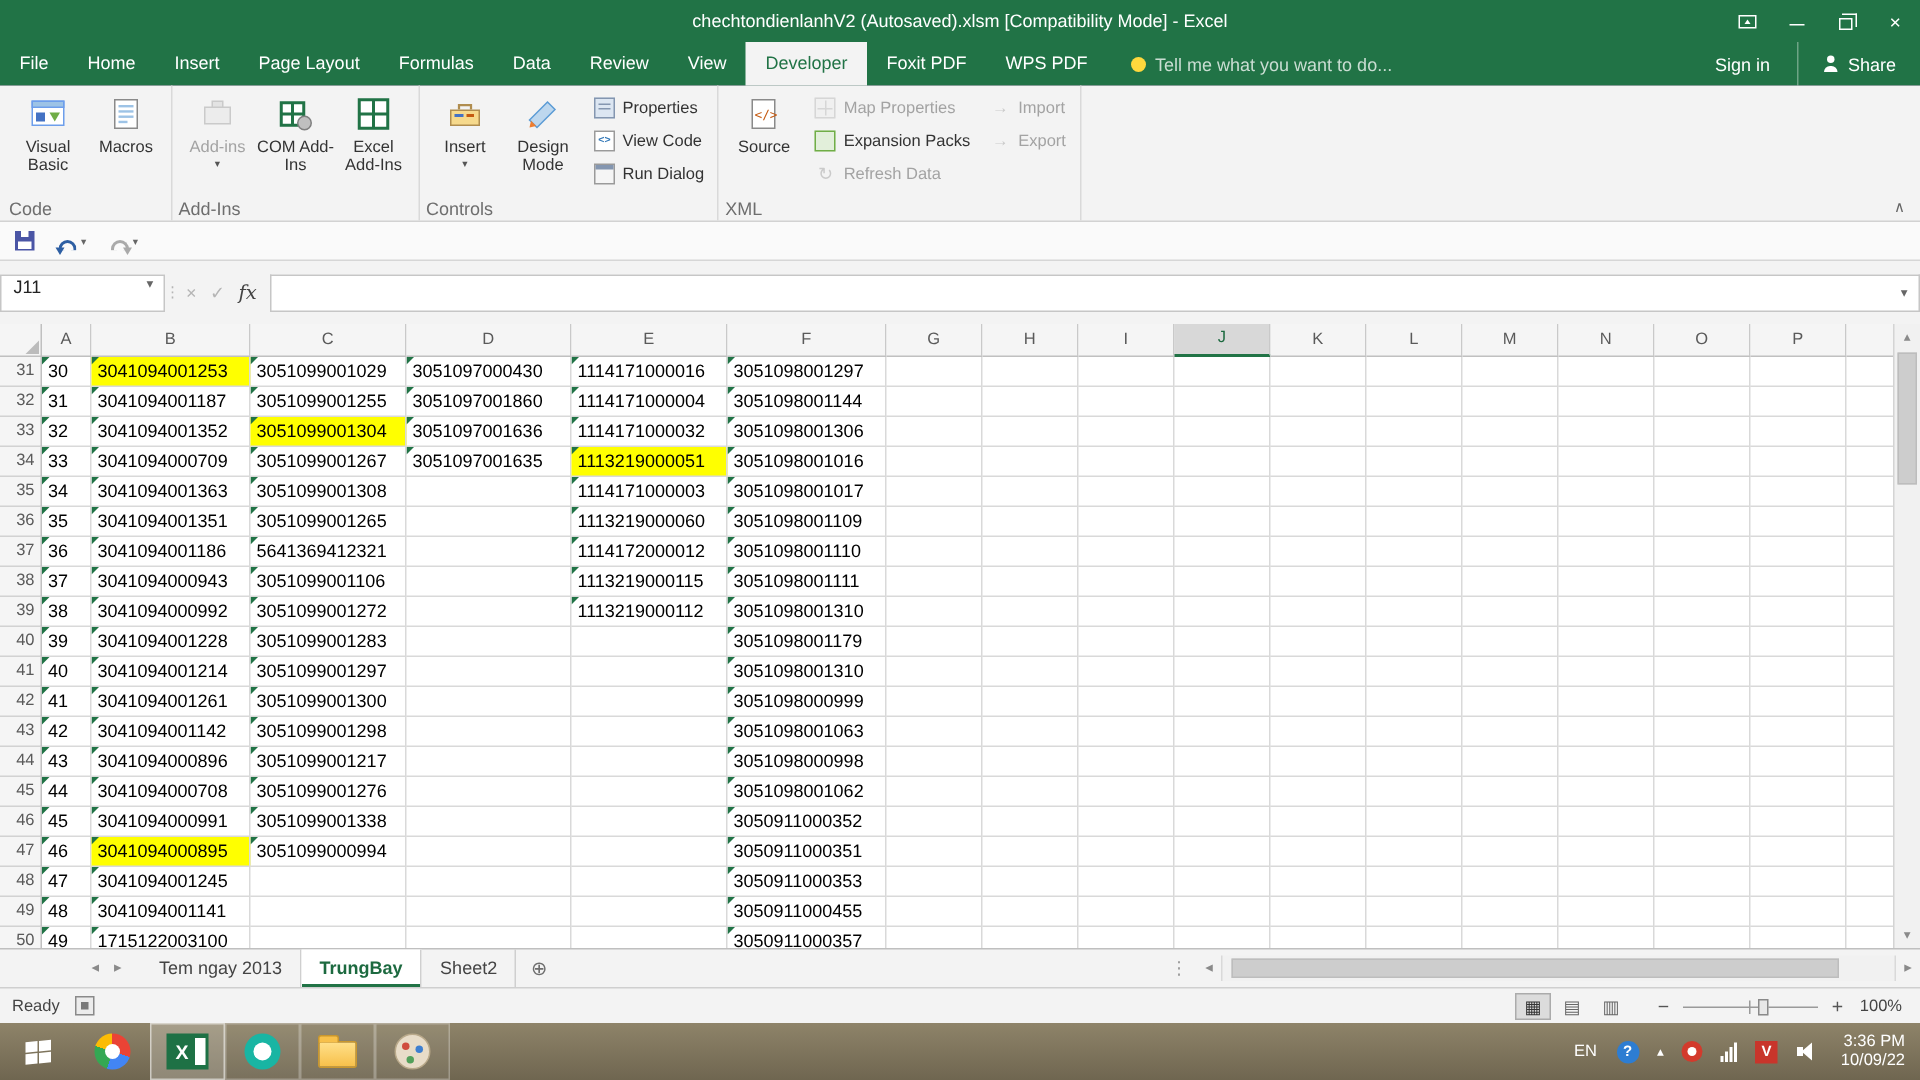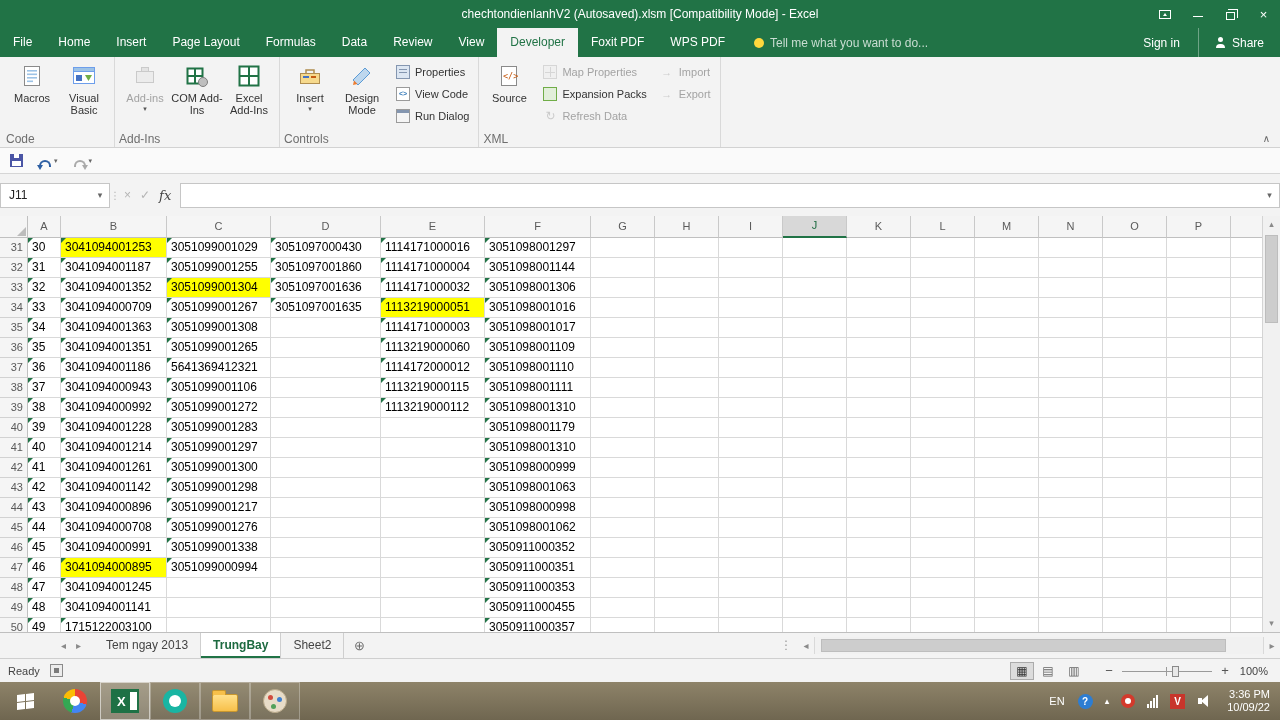--- a/index.html
+++ b/index.html
@@ -75,21 +75,21 @@
   .save-ic::before {content:'';position:absolute;left:4px;top:0;width:5px;height:4px;background:#fff;}
   .save-ic::after {content:'';position:absolute;left:2px;bottom:1px;width:9px;height:5px;background:#fff;}
   .arc {width:12px;height:7px;border:2px solid #2e5fa3;border-bottom:0;border-radius:12px 12px 0 0;position:relative;display:inline-block;margin-top:5px;}
   .arc::after {content:'';position:absolute;border-left:3px solid transparent;border-right:3px solid transparent;border-top:5px solid #2e5fa3;left:-4px;top:3px;}
   .arc.redo {border-color:#aaa;}
   .arc.redo::after {border-top-color:#aaa;left:auto;right:-4px;}
   .dd2 {font-size:7px;color:#666;}
 
   
   .frow {height:42px;flex:none;background:#f3f3f3;display:flex;align-items:center;}
-  .namebox {width:110px;height:25px;background:#fff;border:1px solid #c6c6c6;display:flex;align-items:center;font-size:12px;color:#222;padding-left:8px;flex:none;}
+  .namebox {width:110px;height:25px;background:#fff;border:1px solid #c6c6c6;display:flex;align-items:flex-start;font-size:12px;color:#222;padding-left:8px;flex:none;}
   .nb-dd {margin-left:auto;width:18px;text-align:center;color:#666;font-size:9px;}
   .f-grip {width:10px;text-align:center;color:#b5b5b5;font-size:10px;flex:none;}
   .fx-area {display:flex;align-items:center;gap:9px;padding:0 9px 0 4px;flex:none;}
   .fxb {font-size:12px;color:#b5b5b5;}
   .fxb.fx {color:#444;font-family:"DejaVu Serif",serif;font-style:italic;font-size:13px;}
   .fbar {flex:1;height:25px;background:#fff;border:1px solid #c6c6c6;border-right:0;font-size:12px;line-height:23px;padding-left:6px;color:#000;}
   .f-dd {width:20px;height:25px;background:#fff;border:1px solid #c6c6c6;border-left:0;color:#666;font-size:9px;display:flex;align-items:center;justify-content:center;flex:none;margin-right:0;}
 
   
   .gridwrap {height:416px;flex:none;display:flex;background:#fff;}
@@ -224,39 +224,39 @@
     </div>
   </div>
 
   <div class="ribbon">
 
     <div class="rgroup">
       <div class="rg-content">
         <button class="rbtn-lg">
           <span class="rico">
             <svg width="24" height="24" viewBox="0 0 24 24">
+                <rect x="1.5" y="3.5" width="21" height="16" fill="#fff" stroke="#6d9eeb"></rect>
+                <rect x="1.5" y="3.5" width="21" height="4" fill="#9dc3e6" stroke="#6d9eeb"></rect>
+                <rect x="4" y="11" width="6" height="6" fill="#4472c4"></rect>
+                <polygon points="13,11 20,11 16.5,17" fill="#70ad47"></polygon>
+              </svg>
+          </span>
+          <span class="rlbl">Visual Basic</span>
+        </button>
+        <button class="rbtn-lg">
+          <span class="rico">
+            <svg width="24" height="24" viewBox="0 0 24 24">
                 <rect x="4.5" y="2.5" width="15" height="19" fill="#fff" stroke="#8a8a8a"></rect>
                 <rect x="7" y="6" width="10" height="1.6" fill="#9dc3e6"></rect>
                 <rect x="7" y="9.5" width="10" height="1.6" fill="#9dc3e6"></rect>
                 <rect x="7" y="13" width="10" height="1.6" fill="#9dc3e6"></rect>
                 <rect x="7" y="16.5" width="6" height="1.6" fill="#9dc3e6"></rect>
               </svg>
           </span>
           <span class="rlbl">Macros</span>
-        </button>
-        <button class="rbtn-lg">
-          <span class="rico">
-            <svg width="24" height="24" viewBox="0 0 24 24">
-                <rect x="1.5" y="3.5" width="21" height="16" fill="#fff" stroke="#6d9eeb"></rect>
-                <rect x="1.5" y="3.5" width="21" height="4" fill="#9dc3e6" stroke="#6d9eeb"></rect>
-                <rect x="4" y="11" width="6" height="6" fill="#4472c4"></rect>
-                <polygon points="13,11 20,11 16.5,17" fill="#70ad47"></polygon>
-              </svg>
-          </span>
-          <span class="rlbl">Visual Basic</span>
         </button>
       </div>
       <div class="rg-label">Code</div>
     </div>
 
     <div class="rgroup">
       <div class="rg-content">
         <button class="rbtn-lg disabled">
           <span class="rico">
             <svg width="24" height="24" viewBox="0 0 24 24">

